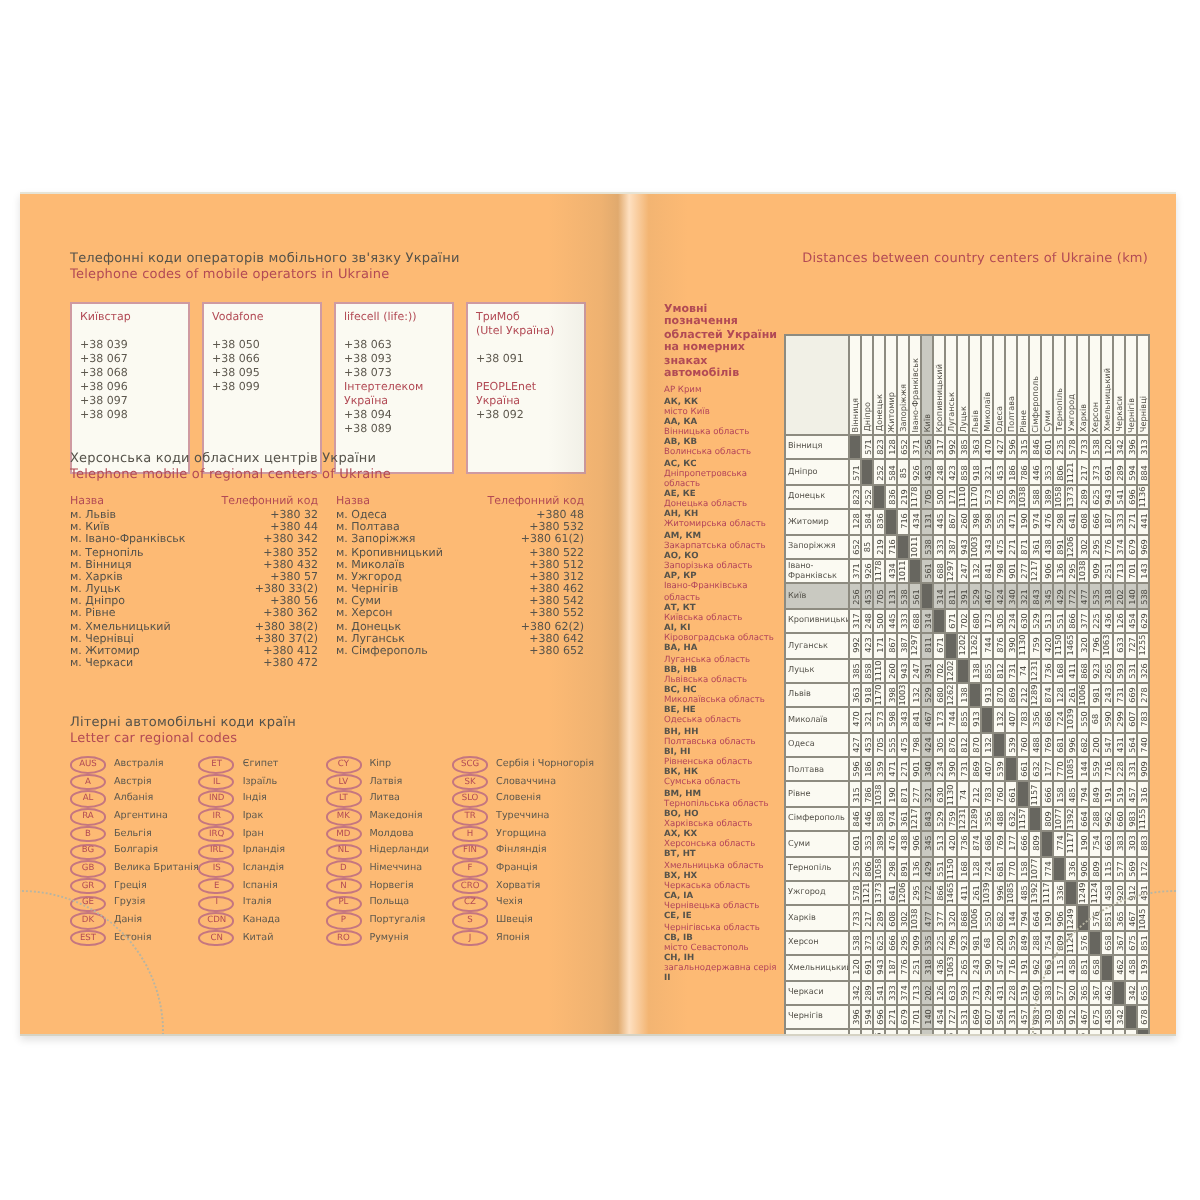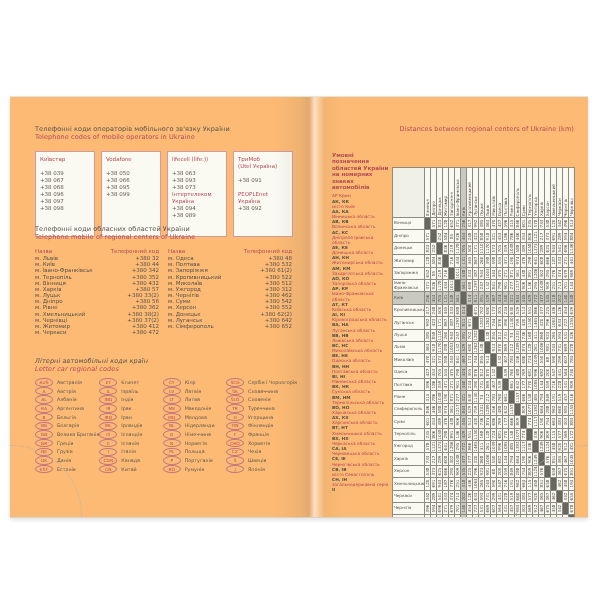--- a/index.html
+++ b/index.html
@@ -31,21 +31,21 @@
   .opbox{flex:1;border:1px solid #cf9aa1;background:#fbfaf2;padding:4px 4px;font-size:5.5px;line-height:7px;color:#5d584e;}
   .opbox .red{color:#b24a55;}
 
   .sec2-head{position:absolute;left:25px;top:128px;line-height:8px;}
   .phone-col{position:absolute;top:151px;width:124px;font-size:5.5px;line-height:6.15px;color:#55524a;}
   #phone-left{left:25px;}
   #phone-right{left:158px;}
   .ph-head{display:flex;justify-content:space-between;color:#b24a55;margin-bottom:1px;}
   .ph-row{display:flex;justify-content:space-between;}
 
-  .sec3-head{position:absolute;left:25px;top:260px;line-height:8px;font-style:italic;}
+  .sec3-head{position:absolute;left:25px;top:260px;line-height:8px;}
   #car-grid{position:absolute;left:25px;top:281px;width:262px;display:flex;}
   .car-col{flex:1;}
   .car-item{display:flex;align-items:center;height:8.7px;}
   .oval{width:16px;min-width:16px;height:6.5px;border:1px solid #c57680;border-radius:50%;
         color:#b24a55;font-size:4.3px;display:flex;align-items:center;justify-content:center;}
   .car-name{font-size:4.8px;color:#5d584e;margin-left:4px;white-space:nowrap;}
 
   
   .r-title{position:absolute;left:330px;top:28px;width:234px;text-align:right;line-height:8px;}
   #legend{position:absolute;left:322px;top:55px;width:58px;}
@@ -114,21 +114,21 @@
           <div>&nbsp;</div>
           <div>+38 091</div>
           <div>&nbsp;</div>
           <div class="red">PEOPLEnet</div>
           <div class="red">Україна</div>
           <div>+38 092</div>
         </div>
       </div>
 
     <div class="sec2-head">
-      <div class="h-uk">Телефонні коди обласних областей України</div>
+      <div class="h-uk">Херсонська коди обласних центрів України</div>
       <div class="h-en">Telephone mobile of regional centers of Ukraine</div>
     </div>
     <div id="phone-left" class="phone-col">
         <div class="ph-head">
           <span>Назва</span>
           <span>Телефонний код</span>
         </div>
         <div class="ph-row">
           <span>м. Львів</span>
           <span>+380 32</span>
@@ -424,21 +424,21 @@
           <div class="car-item">
             <span class="oval">J</span>
             <span class="car-name">Японія</span>
           </div>
         </div>
       </div>
   </div>
 
   <div>
     <div class="r-title">
-      <div class="h-en">Distances between regional centers of Ukraine (km)</div>
+      <div class="h-en">Distances between country centers of Ukraine (km)</div>
     </div>
     <div id="legend">
       <div class="lg-head">Умовні позначення областей України на номерних знаках автомобілів</div>
       <div id="legend-entries">
           <div>
             <div class="lg-reg">АР Крим</div>
             <div class="lg-code">АК, КК</div>
           </div>
           <div>
             <div class="lg-reg">місто Київ</div>

